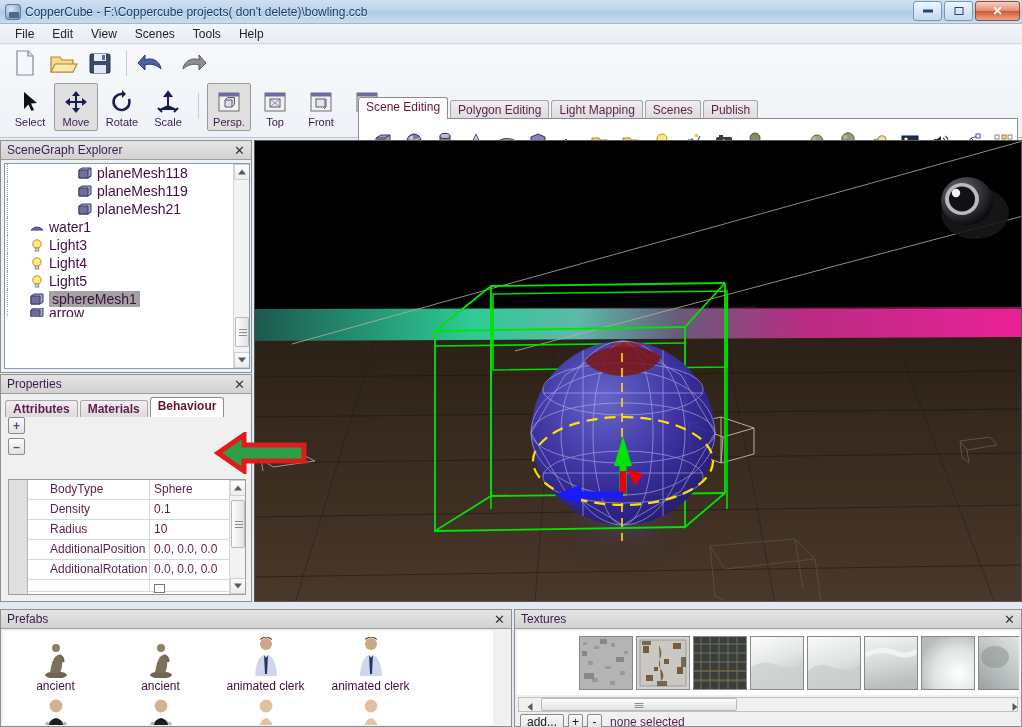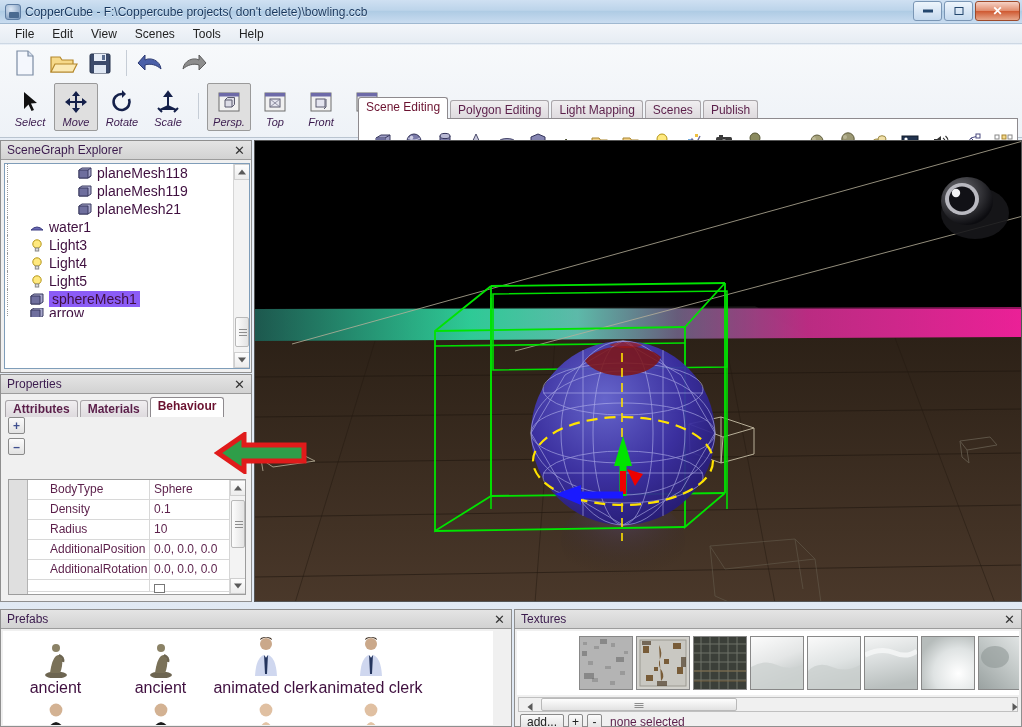--- a/index.html
+++ b/index.html
@@ -49,21 +49,21 @@
      background:linear-gradient(to bottom,#f7f9fb,#eef2f7); border-bottom:1px solid #b9c4d0; }
   .tl-row1 { position:absolute; left:8px; top:3px; display:flex; align-items:center; gap:6px; }
   .bigbtn { width:32px; height:30px; position:relative; }
   .sep-v { width:1px; height:26px; background:#c6cdd6; margin:0 4px; }
 
   .tl-row2 { position:absolute; left:8px; top:38px; display:flex; align-items:flex-end; gap:2px; }
   .tbtn { width:44px; height:48px; display:flex; flex-direction:column; align-items:center;
      justify-content:flex-end; padding-bottom:2px; border:1px solid transparent; border-radius:2px; }
   .tbtn.on { background:#dfdfdf; border:1px solid #9a9a9a; }
   .tbtn .gl { height:28px; display:flex; align-items:center; justify-content:center; }
-  .tbtn .lb { font-size:11px; color:#3a1a4d;font-style:italic; }
+  .tbtn .lb { font-size:11px; color:#3a1a4d; }
 
   
   .tabzone { position:absolute; left:358px; top:52px; width:660px; height:86px; }
   .tabs { position:absolute; left:0; top:0; display:flex; align-items:flex-end; height:22px; }
   .tab { height:19px; padding:2px 7px 0 7px; font-size:12px; color:#5b1f4a;
      background:linear-gradient(to bottom,#f0eef0,#ddd9dd);
      border:1px solid #a9a5a9; border-bottom:none; border-radius:3px 3px 0 0; margin-right:2px; }
   .tab.active { height:22px; background:#fff; color:#6b1230; font-weight:normal;
      border-color:#8e8a8e; position:relative; z-index:3; }
   .tabbody { position:absolute; left:0; top:21px; right:0; height:45px;
@@ -76,21 +76,21 @@
      border-bottom:1px solid #9c9c9c; display:flex; align-items:center;
      padding:0 4px 0 6px; font-size:12px; color:#3a1a4d; }
   .pcap .x { margin-left:auto; font-size:13px; color:#333; padding:0 2px; line-height:1; }
 
   
   #sg { left:0; top:140px; width:252px; height:233px; }
   .tree { position:absolute; left:3px; top:22px; width:246px; height:206px;
      background:#fff; border:1px solid #7f9db9; overflow:hidden; }
   .trow { height:18px; display:flex; align-items:center; font-size:14px; color:#3f0f3f;
      white-space:nowrap; padding-left:2px; }
-  .trow .sel { background:#8b5cf6; padding:0 3px; }
+  .trow .sel { background:#a3a3a3; padding:0 3px; }
   .ind { display:inline-block; flex:none; }
   .dots { display:inline-block; width:1px; height:18px; border-left:1px dotted #999; }
   .ticon { width:16px; height:14px; margin-right:4px; flex:none; position:relative; }
 
   
   #props { left:0; top:374px; width:252px; height:228px; }
   .ptabs { position:absolute; left:4px; top:22px; display:flex; align-items:flex-end; height:20px; }
   .ptab { height:17px; padding:1px 7px 0 7px; font-size:12px; color:#5b1f4a;
      background:linear-gradient(to bottom,#f0eef0,#dedade); border:1px solid #a9a5a9;
      border-bottom:none; border-radius:3px 3px 0 0; margin-right:2px;font-weight:bold; }
@@ -113,21 +113,21 @@
         overflow:hidden; white-space:nowrap;margin-left:18px; }
   .gv { flex:1; padding:2px 0 0 4px; color:#5b1f4a; white-space:nowrap; }
 
   
   #prefabs { left:0; top:609px; width:512px; height:118px; }
   .pfgrid { position:absolute; left:2px; top:21px; width:490px; height:94px;
      background:#fff; overflow:hidden; }
   .pfrow { display:flex; }
   .pfcell { width:105px; margin-right:0; text-align:center; padding-top:3px; }
   .pfcell .th { height:44px; display:flex; align-items:flex-end; justify-content:center; }
-  .pfcell .cap { font-size:16px; color:#3f0f3f; margin-top:1px; white-space:nowrap; }
+  .pfcell .cap { font-size:12px; color:#3f0f3f; margin-top:1px; white-space:nowrap; }
 
   #textures { left:514px; top:609px; width:508px; height:118px; }
   .txstrip { position:absolute; left:2px; top:21px; width:502px; height:64px;
      background:#fff; display:flex; align-items:center; padding-left:62px; gap:3px; overflow:hidden; }
   .tx { width:54px; height:54px; flex:none; border:1px solid #888; }
   .txbar { position:absolute; left:3px; top:87px; width:500px; height:15px;
      background:#f0f0f0; border:1px solid #c0c0c0; display:flex; align-items:center; }
   .txfoot { position:absolute; left:5px; top:104px; display:flex; align-items:center; gap:4px; }
   .mbtn { height:16px; border:1px solid #8a8a8a; border-radius:2px;
      background:linear-gradient(to bottom,#fbfbfb,#e0e0e0); font-size:12px; color:#222;

